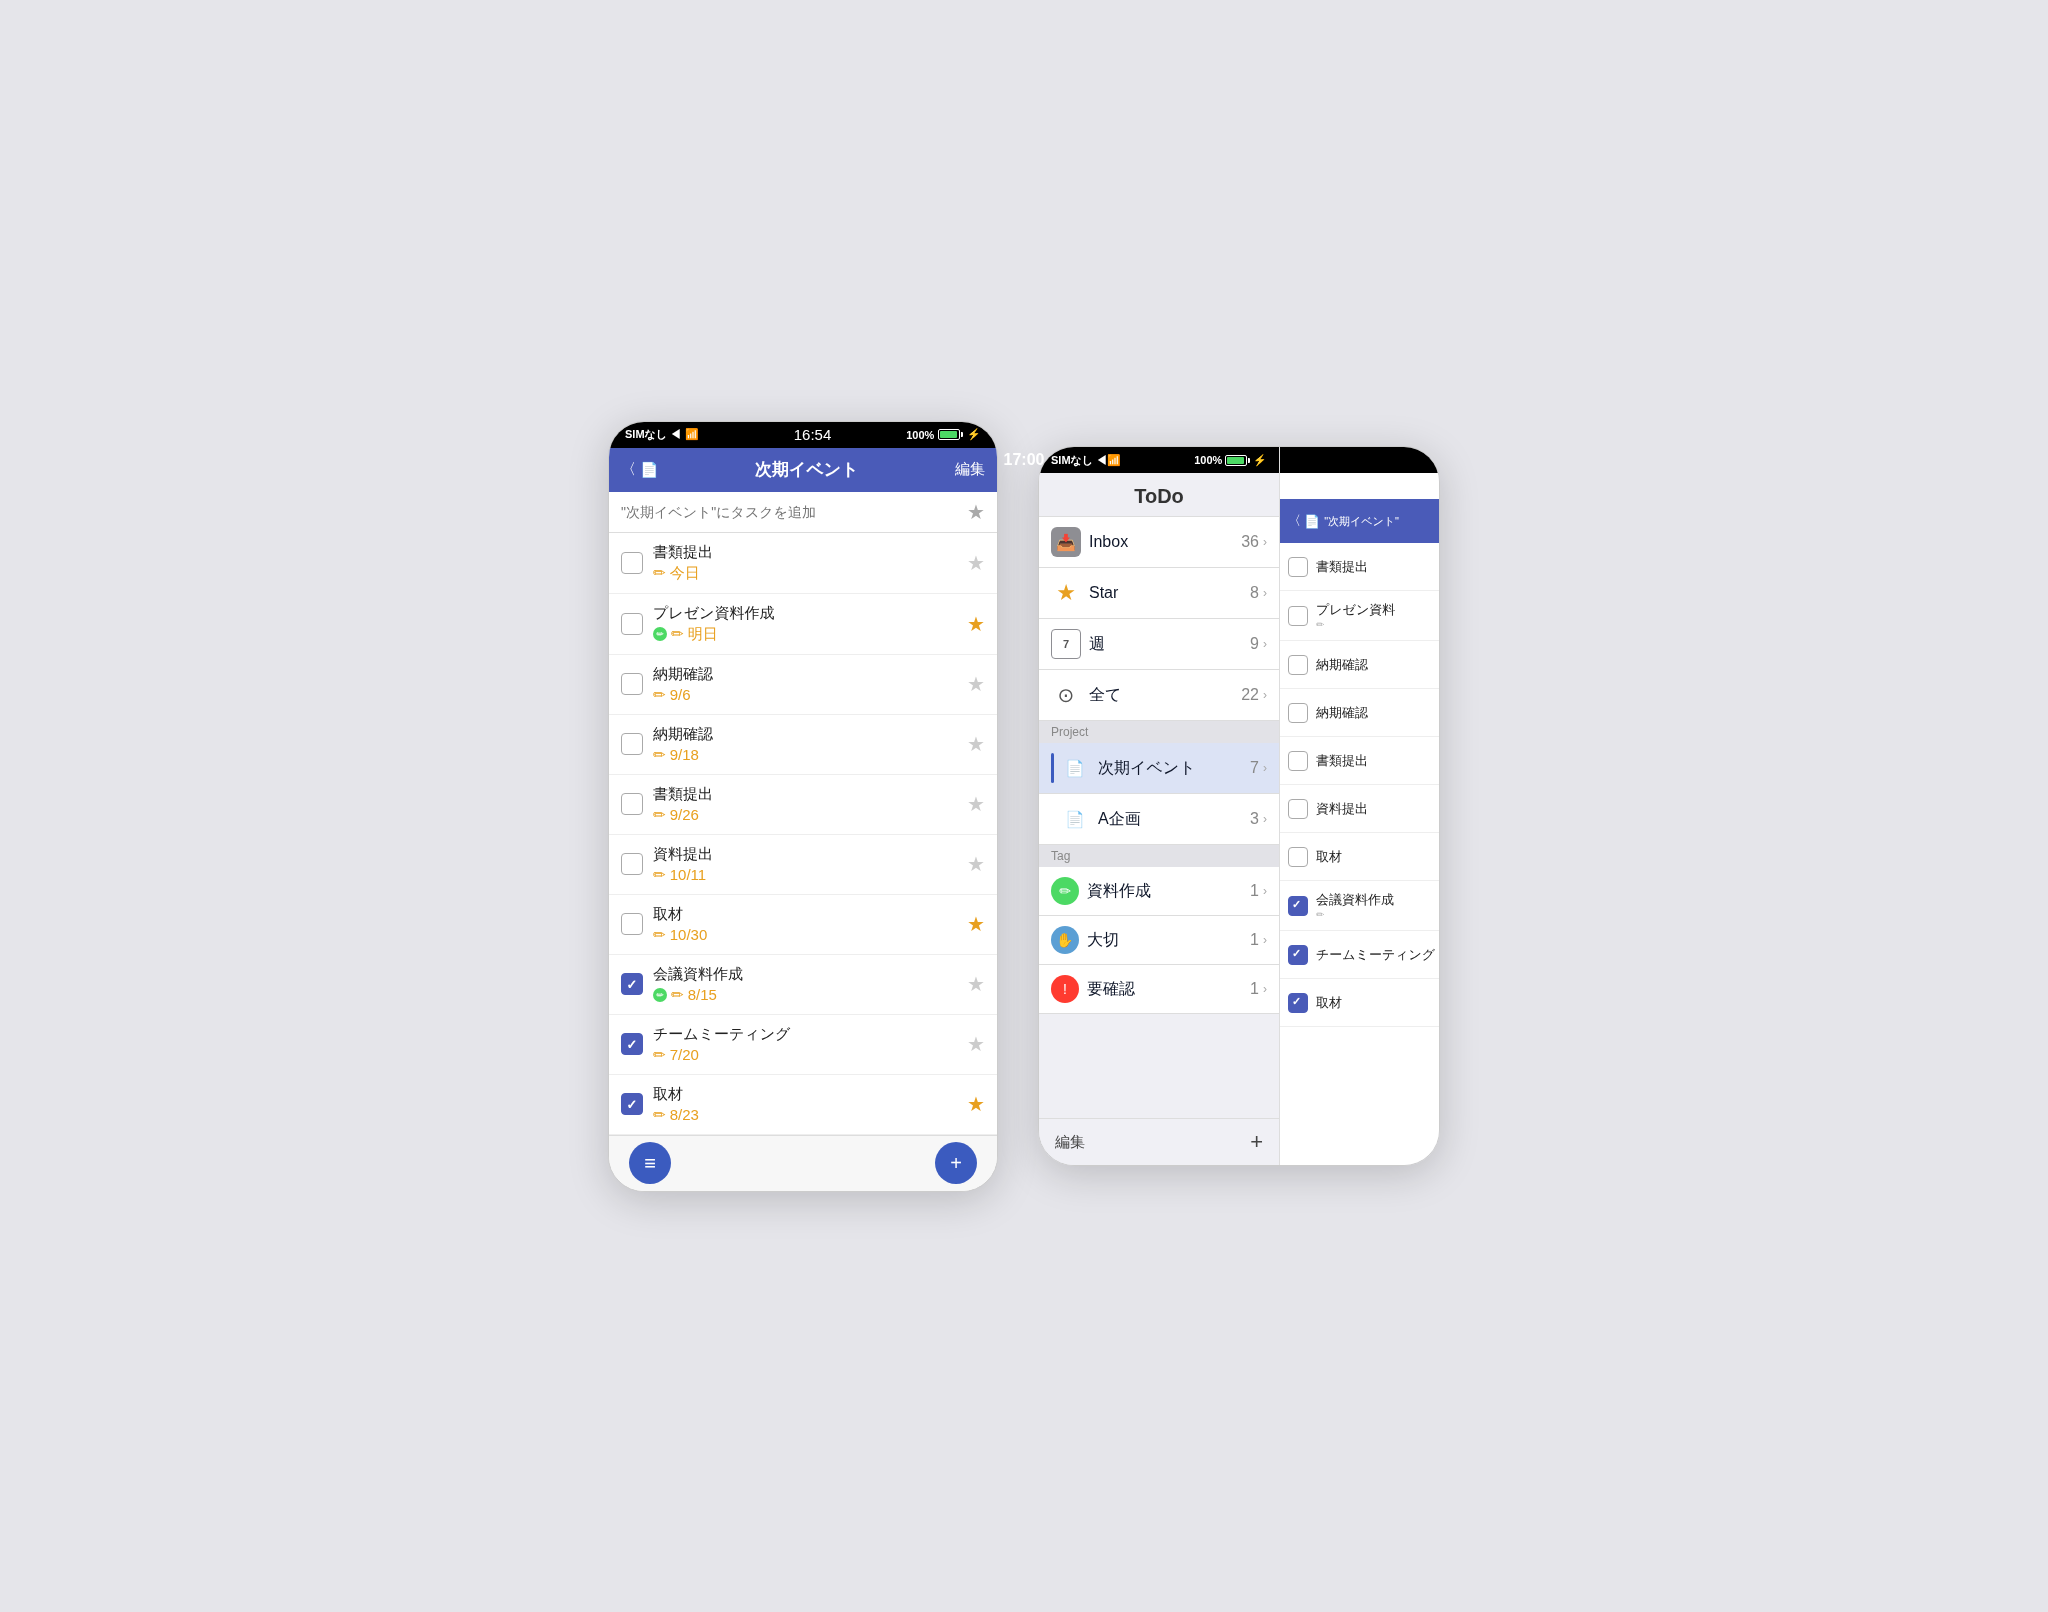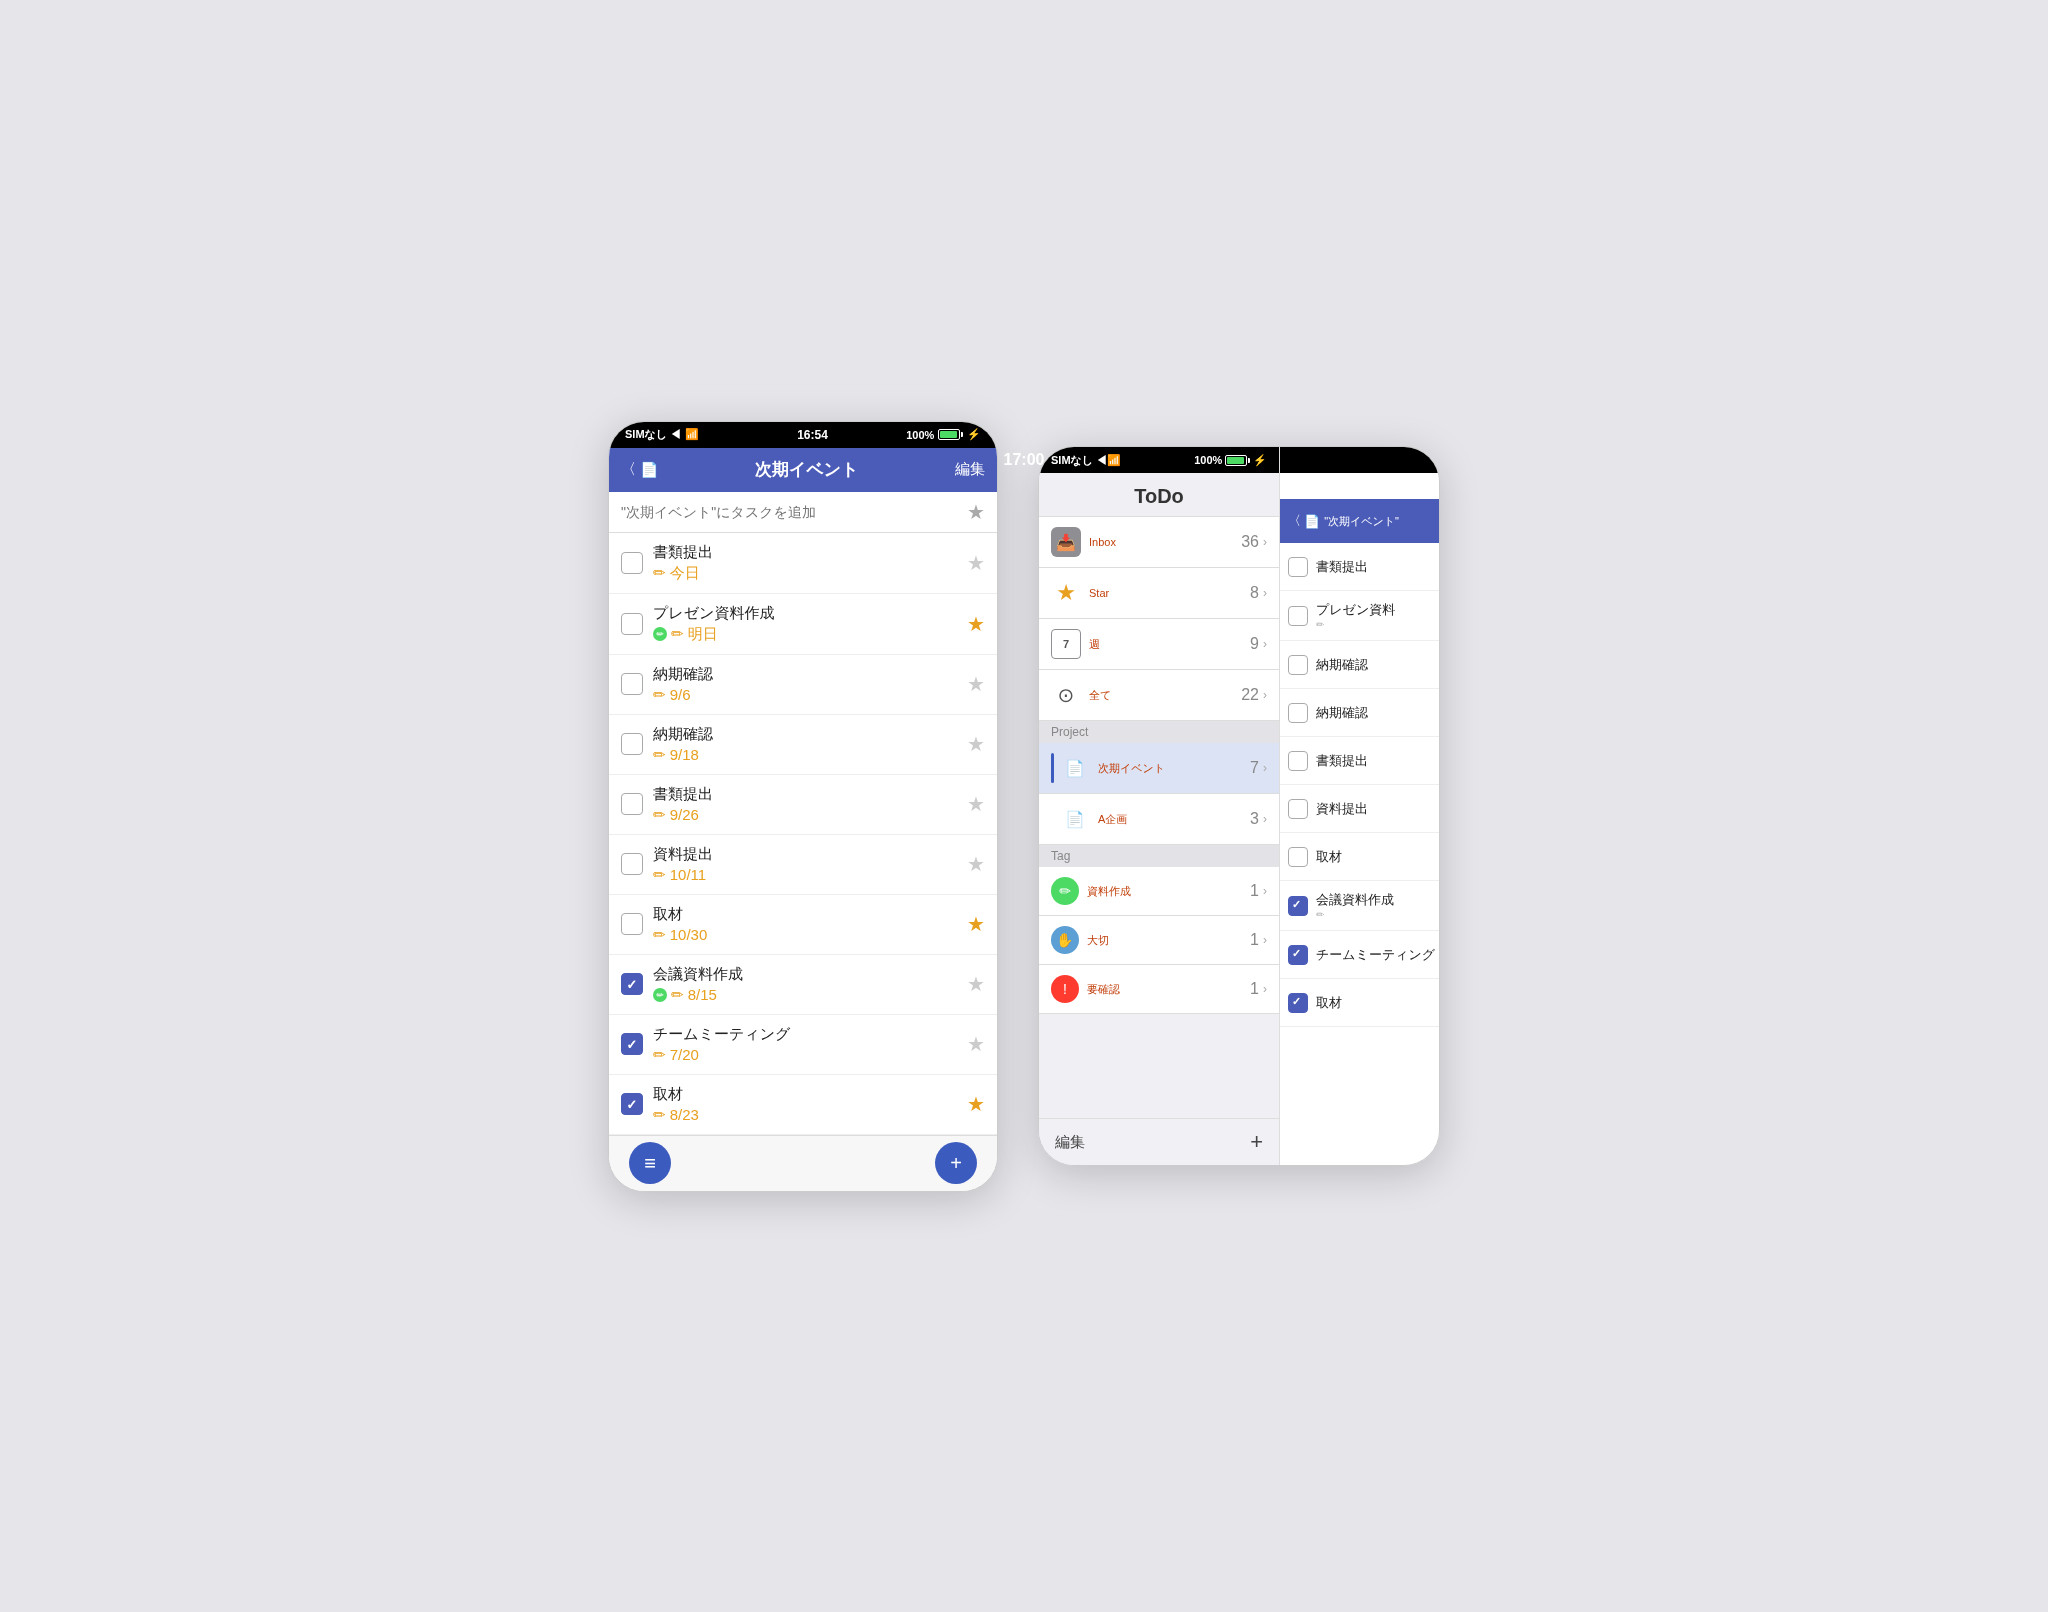--- a/index.html
+++ b/index.html
@@ -33,21 +33,21 @@
       color: #fff;
       display: flex;
       justify-content: space-between;
       align-items: center;
       padding: 4px 16px;
       font-size: 11px;
       font-weight: 600;
       height: 26px;
     }
     .status-bar .left { display: flex; align-items: center; gap: 4px; }
-    .status-bar .center { font-size: 12px; font-weight: 700; margin-left: 20px; }
+    .status-bar .center { font-size: 15px; font-weight: 400; margin-left: 20px; }
     .status-bar .right { display: flex; align-items: center; gap: 4px; font-size: 11px; }
     .battery-icon {
       display: inline-flex; align-items: center; gap: 1px;
     }
     .battery-body {
       width: 22px; height: 11px; border: 1px solid #fff; border-radius: 2px;
       position: relative; display: inline-block;
     }
     .battery-fill {
       position: absolute; left: 1px; top: 1px; bottom: 1px;
@@ -198,21 +198,21 @@
       cursor: pointer;
     }
     .sidebar-item.active {
       background: #dce3f5;
     }
     .sidebar-item-icon {
       width: 30px; height: 30px; border-radius: 6px;
       display: flex; align-items: center; justify-content: center;
       margin-right: 8px; flex-shrink: 0; font-size: 16px;
     }
-    .sidebar-item-label { flex: 1; font-size: 11px; color: #c2410c; }
+    .sidebar-item-label { flex: 1; font-size: 16px; color: #0f172a; }
     .sidebar-item-count { font-size: 16px; color: #888; margin-right: 4px; }
     .sidebar-chevron { font-size: 12px; color: #aaa; }
 
     .sidebar-bottom {
       margin-top: auto;
       display: flex; justify-content: space-between; align-items: center;
       padding: 10px 16px;
       background: #f0f0f5;
       border-top: 1px solid #ddd;
     }

